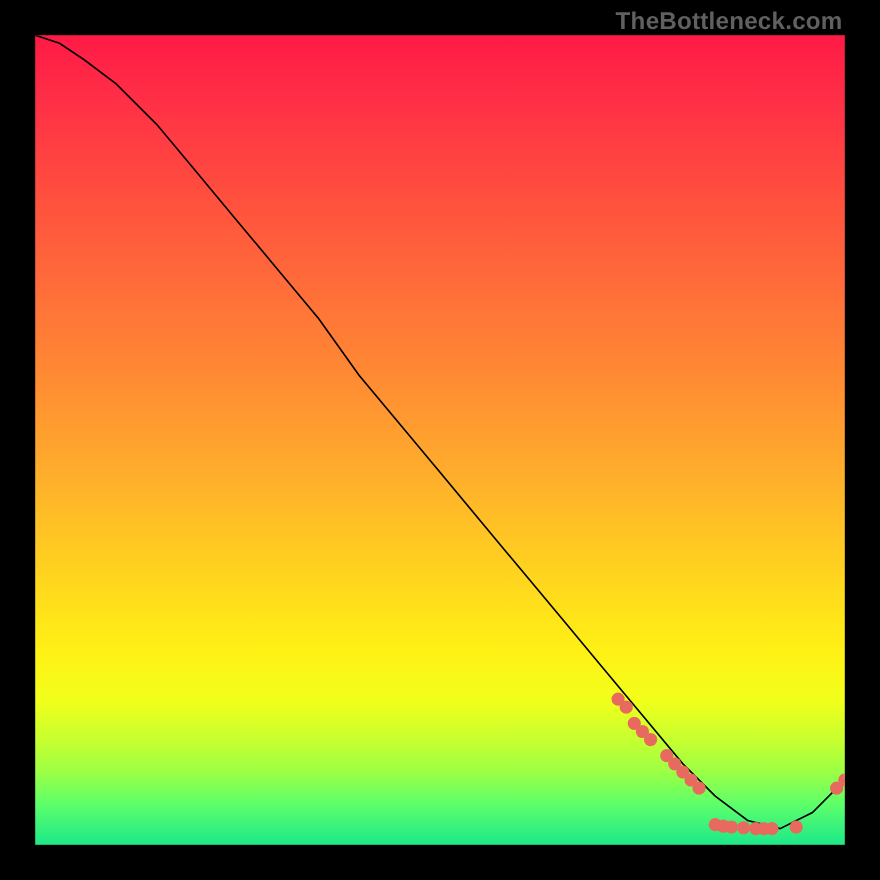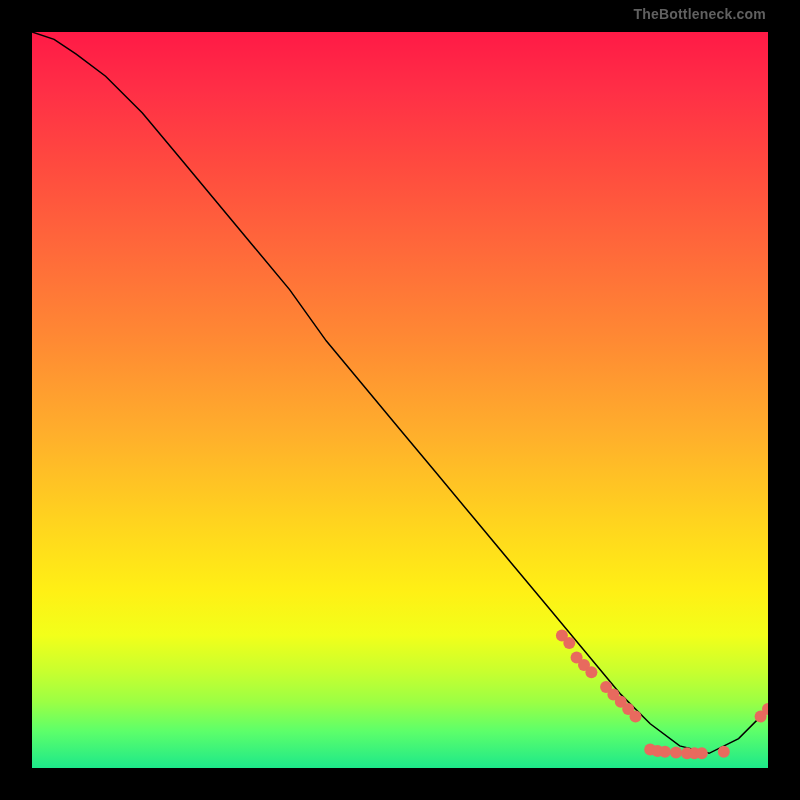--- a/index.html
+++ b/index.html
@@ -35,21 +35,21 @@
   .plot svg {
     position: absolute;
     left: 0; top: 0;
     width: 100%; height: 100%;
   }
   .watermark {
     position: absolute;
     top: 6px;
     right: 34px;
     font-family: Arial, Helvetica, sans-serif;
-    font-size: 14px;
+    font-size: 22px;
     font-weight: 600;
     color: #606060;
     letter-spacing: 0.2px;
   }
 </style>
 </head>
 <body>
 
 <div class="stage">
   <div class="plot">

